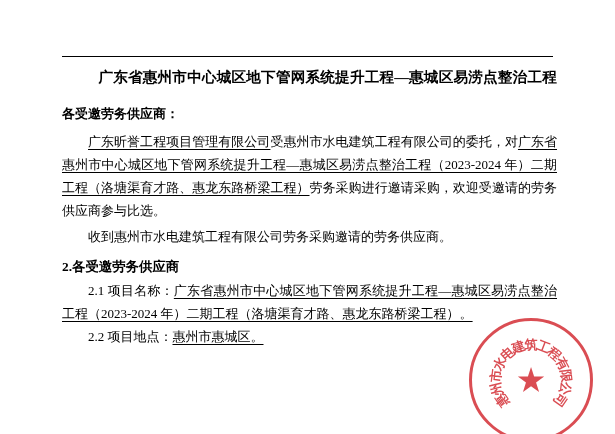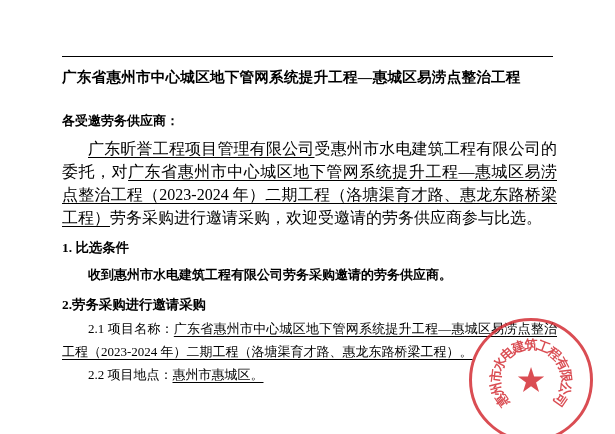--- a/index.html
+++ b/index.html
@@ -34,40 +34,40 @@
 
   .content {
     position: absolute;
     left: 62px;
     right: 58px;
     top: 64px;
     color: #000000;
   }
 
   .title {
-    text-align: left;
+    text-align: right;
     font-weight: bold;
     font-size: 14.6px;
     line-height: 26px;
     letter-spacing: 0.2px;
   }
   .title-line {
     display: block;
     white-space: nowrap;
   }
 
   .salutation {
-    margin-top: 20px;
+    margin-top: 13px;
     font-weight: bold;
     font-size: 13px;
     line-height: 22px;
   }
 
   .para {
-    font-size: 16px;
+    font-size: 13px;
     line-height: 23px;
     text-align: justify;
     text-indent: 0;
   }
 
   .intro {
     margin-top: 5px;
     text-indent: 26px;
   }
 
@@ -81,21 +81,20 @@
     font-weight: bold;
     font-size: 13.4px;
     line-height: 24px;
   }
 
   .sub-para {
     margin-top: 3px;
     text-indent: 26px;
     font-size: 13px;
     line-height: 23px;
-    font-weight: bold;
   }
 
   .item-para {
     text-indent: 26px;
     font-size: 13px;
     line-height: 23px;
     text-align: justify;
   }
 
   
@@ -148,25 +147,24 @@
   <div class="content">
 
     <div class="title">
       <span class="title-line">广东省惠州市中心城区地下管网系统提升工程—惠城区易涝点整治工程</span>
     </div>
 
     <div class="salutation">各受邀劳务供应商：</div>
 
     <div class="para intro"><span class="u">广东昕誉工程项目管理有限公司</span><span>受惠州市水电建筑工程有限公司的委托，对</span><span class="u">广东省惠州市中心城区地下管网系统提升工程—惠城区易涝点整治工程（2023-2024 年）二期工程（洛塘渠育才路、惠龙东路桥梁工程）</span><span>劳务采购进行邀请采购，欢迎受邀请的劳务供应商参与比选。</span></div>
 
-    <div class="section-head"><span>1.</span>&nbsp;<span>比选条件</span></div>
 
     <div class="sub-para">收到惠州市水电建筑工程有限公司劳务采购邀请的劳务供应商。</div>
 
-    <div class="section-head"><span>2.</span><span>劳务采购进行邀请采购</span></div>
+    <div class="section-head"><span>2.</span><span>各受邀劳务供应商</span></div>
 
     <div class="item-para"><span>2.1 项目名称：</span><span class="u">广东省惠州市中心城区地下管网系统提升工程—惠城区易涝点整治工程（2023-2024 年）二期工程（洛塘渠育才路、惠龙东路桥梁工程）。</span></div>
 
     <div class="item-para"><span>2.2 项目地点：</span><span class="u">惠州市惠城区。</span></div>
 
   </div>
 
   <div class="seal">
     <div class="seal-text" id="seal-ring">
         <span style="transform: rotate(-125deg) translate(-50%, -44px);">惠</span>

